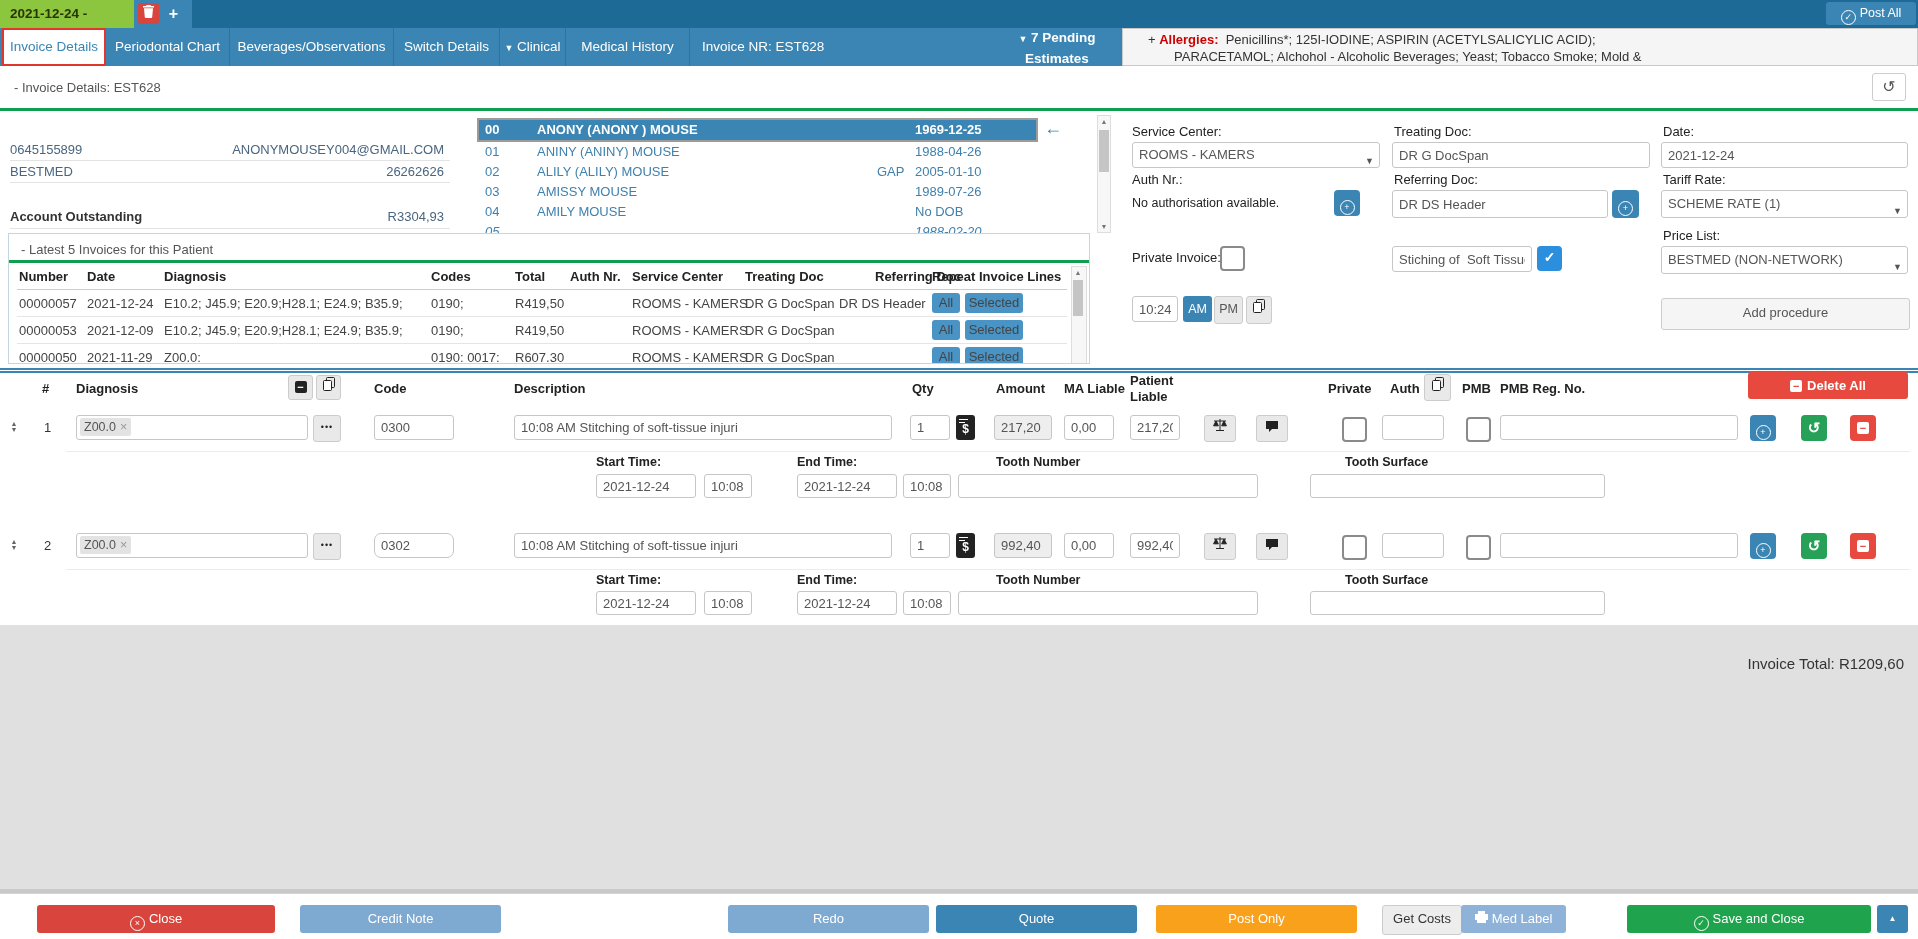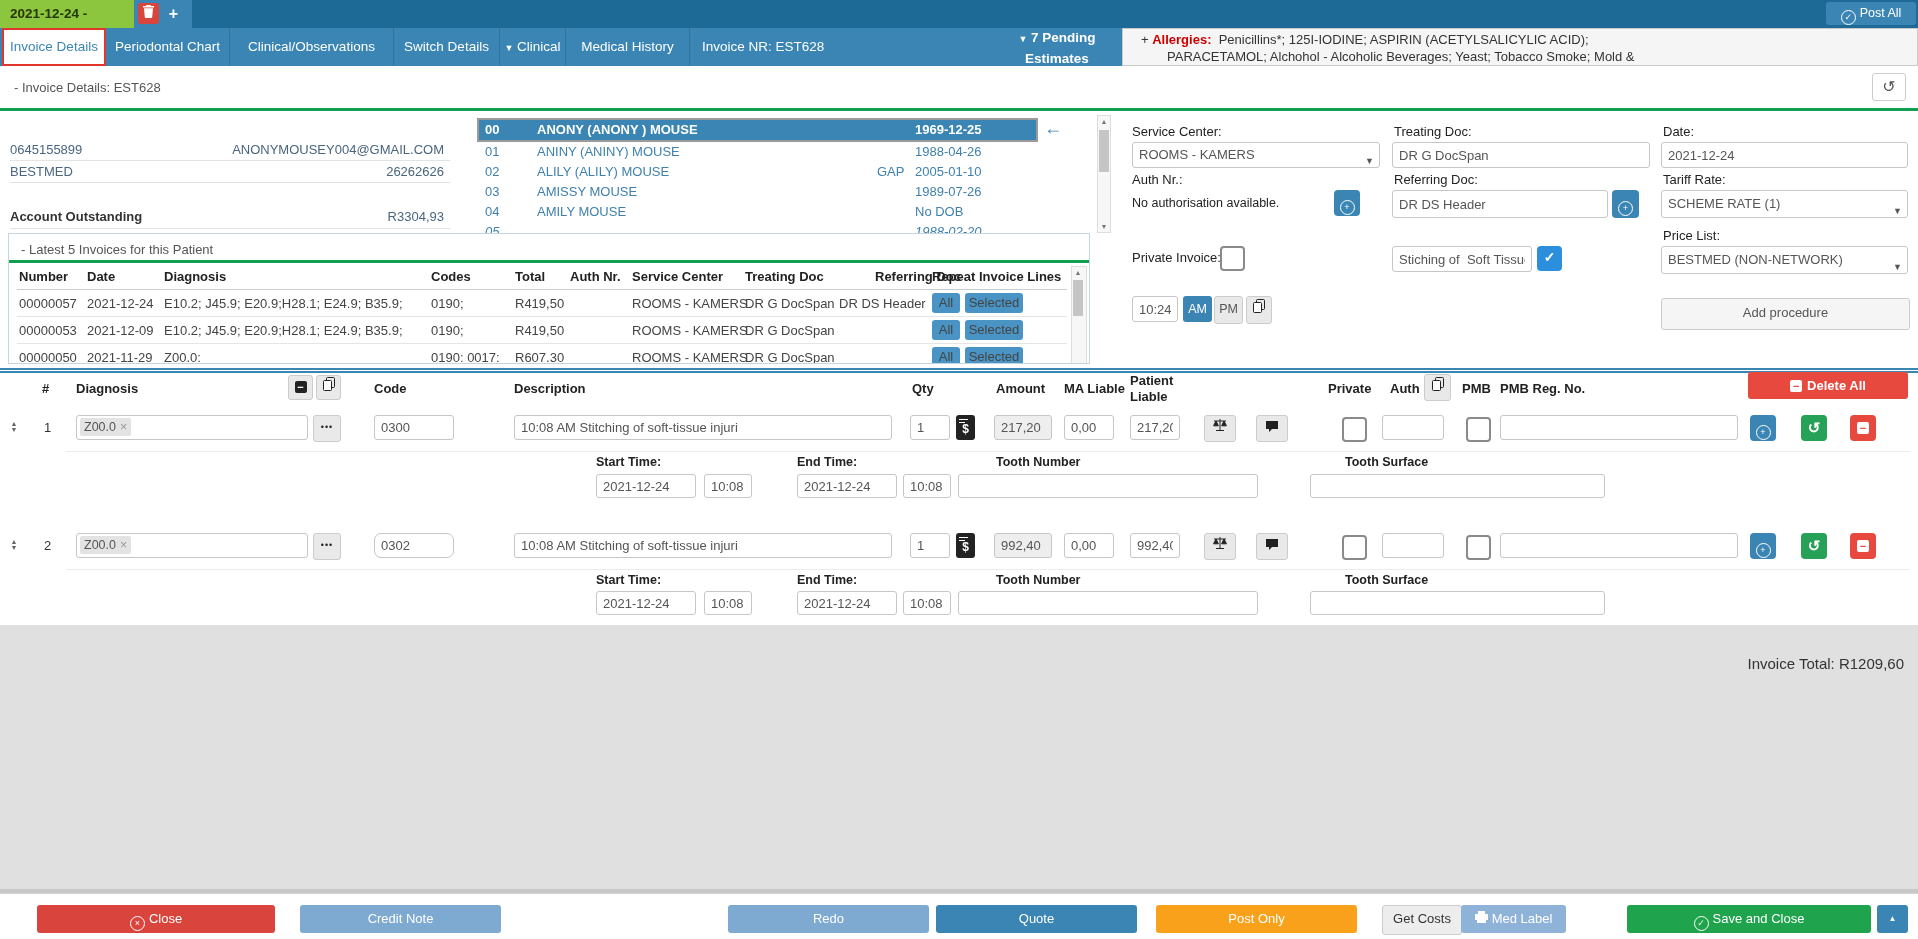--- a/index.html
+++ b/index.html
@@ -18,21 +18,21 @@
     font-size:9px;line-height:13px;vertical-align:-3px;margin-right:4px;text-align:center;color:#fff;}
   
   .navbar{left:0;top:28px;width:1918px;height:38px;background:#3a85b3;}
   .tabcell{top:28px;height:38px;color:#fff;font-size:13.5px;text-align:center;line-height:38px;
     border-right:1px solid #2e729e;cursor:pointer;}
   .activetab{left:2px;top:28px;width:104px;height:38px;background:#fff;border:2px solid #e0362b;
     color:#3a85b3;font-size:13.5px;text-align:center;line-height:34px;cursor:pointer;}
   .pending{left:995px;top:28px;width:124px;height:38px;color:#fff;font-weight:bold;
     font-size:13.5px;text-align:center;line-height:19px;cursor:pointer;}
   .allerg{left:1122px;top:28px;width:796px;height:38px;background:#f5f5f5;border:1px solid #c9c9c9;
-    font-size:13px;color:#333;padding:2px 18px;line-height:17px;white-space:nowrap;overflow:hidden;}
+    font-size:13px;color:#333;padding:2px 25px;line-height:17px;white-space:nowrap;overflow:hidden;}
   .allerg .red{color:#cc0000;font-weight:bold;}
   
   .sectionbar{left:0;top:66px;width:1918px;height:42px;background:#fff;}
   .histbtn{left:1872px;top:73px;width:34px;height:28px;border:1px solid #ccc;border-radius:3px;
     background:#fff;color:#555;text-align:center;line-height:26px;font-size:16px;cursor:pointer;}
   .greenline{left:0;top:108px;width:1918px;height:3px;background:#0fa04f;}
   .whitemain{left:0;top:111px;width:1918px;height:257px;background:#fff;}
   
   .prow{left:10px;width:440px;height:22px;border-bottom:1px solid #e3e3e3;color:#49657f;
     font-size:13px;line-height:22px;}
@@ -110,21 +110,21 @@
       <span>+</span>
     </div>
     <div class="a postall">
       <span class="ring">✓</span><span>Post All</span>
     </div>
   </div>
 
   <div class="a navbar"></div>
   <div class="a activetab">Invoice Details</div>
   <div class="a tabcell" style="left:106px;width:124px;">Periodontal Chart</div>
-  <div class="a tabcell" style="left:230px;width:164px;">Clinical/Observations</div>
+  <div class="a tabcell" style="left:230px;width:164px;">Beverages/Observations</div>
   <div class="a tabcell" style="left:394px;width:106px;">Switch Details</div>
   <div class="a tabcell" style="left:500px;width:66px;">
     <span style="font-size:9px;">▼</span>
     <span>Clinical</span>
   </div>
   <div class="a tabcell" style="left:566px;width:124px;">Medical History</div>
   <div class="a tabcell" style="left:690px;width:215px;text-align:left;padding-left:12px;border-right:none;">Invoice NR: EST628</div>
   <div class="a pending">
     <div><span style="font-size:9px;">▼</span>
       <span>7 Pending</span></div>

